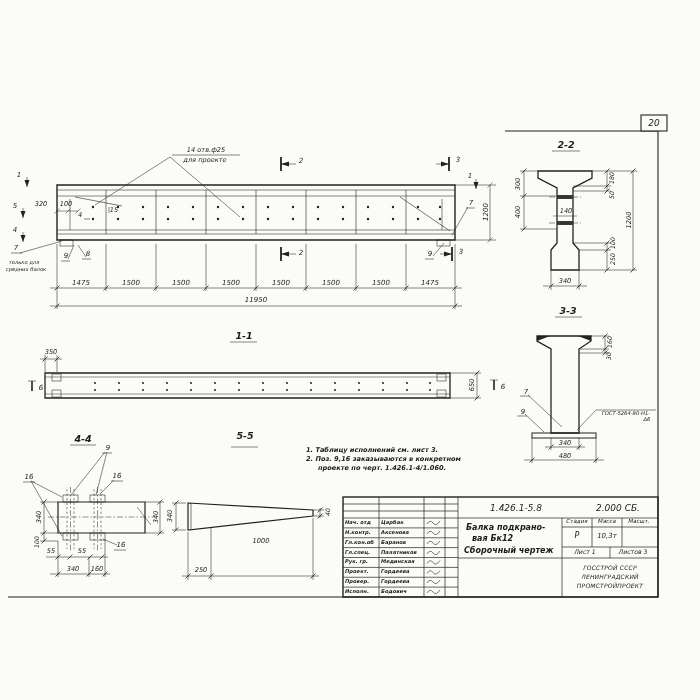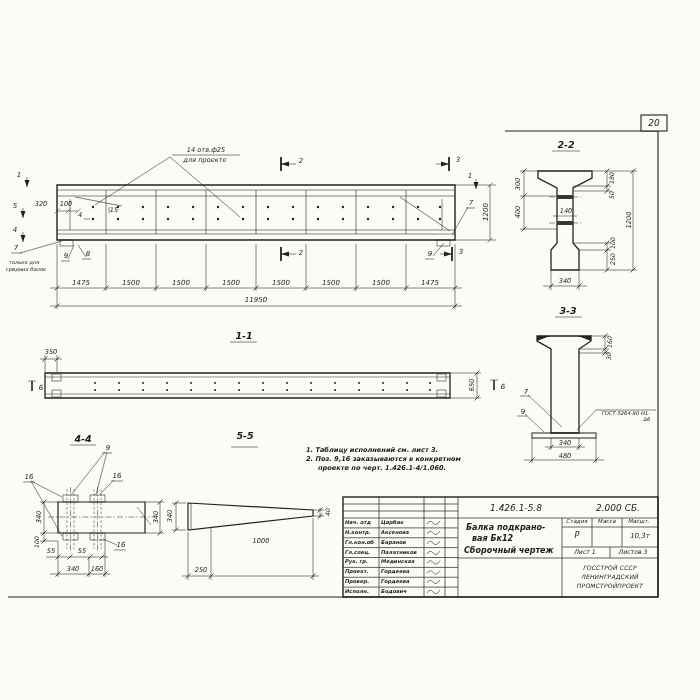--- a/index.html
+++ b/index.html
@@ -331,21 +331,21 @@
 
 <span class="lbl s9 tb" style="left:516px;top:508px">1.426.1-5.8</span>
 <span class="lbl s9 tb" style="left:618px;top:508px">2.000 СБ.</span>
 <span class="lbl s8 tb ln" style="left:466px;top:528px">Балка подкрано-</span>
 <span class="lbl s8 tb ln" style="left:472px;top:539px">вая Бк12</span>
 <span class="lbl s8 tb ln" style="left:464px;top:551px">Сборочный чертеж</span>
 <span class="lbl s55" style="left:577px;top:522px">Стадия</span>
 <span class="lbl s55" style="left:607px;top:522px">Масса</span>
 <span class="lbl s55" style="left:639px;top:522px">Масшт.</span>
 <span class="lbl s8 tb" style="left:577px;top:536px">Р</span>
-<span class="lbl s7 tb" style="left:640px;top:536px">10,3т</span>
+<span class="lbl s7 tb" style="left:607px;top:536px">10,3т</span>
 <span class="lbl s6 tb" style="left:585px;top:552px">Лист 1</span>
 <span class="lbl s6 tb" style="left:633px;top:552px">Листов 3</span>
 <span class="lbl org" style="left:610px;top:568px">ГОССТРОЙ СССР</span>
 <span class="lbl org" style="left:610px;top:577px">ЛЕНИНГРАДСКИЙ</span>
 <span class="lbl org" style="left:610px;top:586px">ПРОМСТРОЙПРОЕКТ</span>
 
 <span class="lbl s5 ln tb" style="left:345px;top:523px">Нач. отд</span>
 <span class="lbl s5 ln tb" style="left:381px;top:523px">Царбак</span>
 <span class="lbl s5 ln tb" style="left:345px;top:532.8px">Н.контр.</span>
 <span class="lbl s5 ln tb" style="left:381px;top:532.8px">Аксенова</span>

